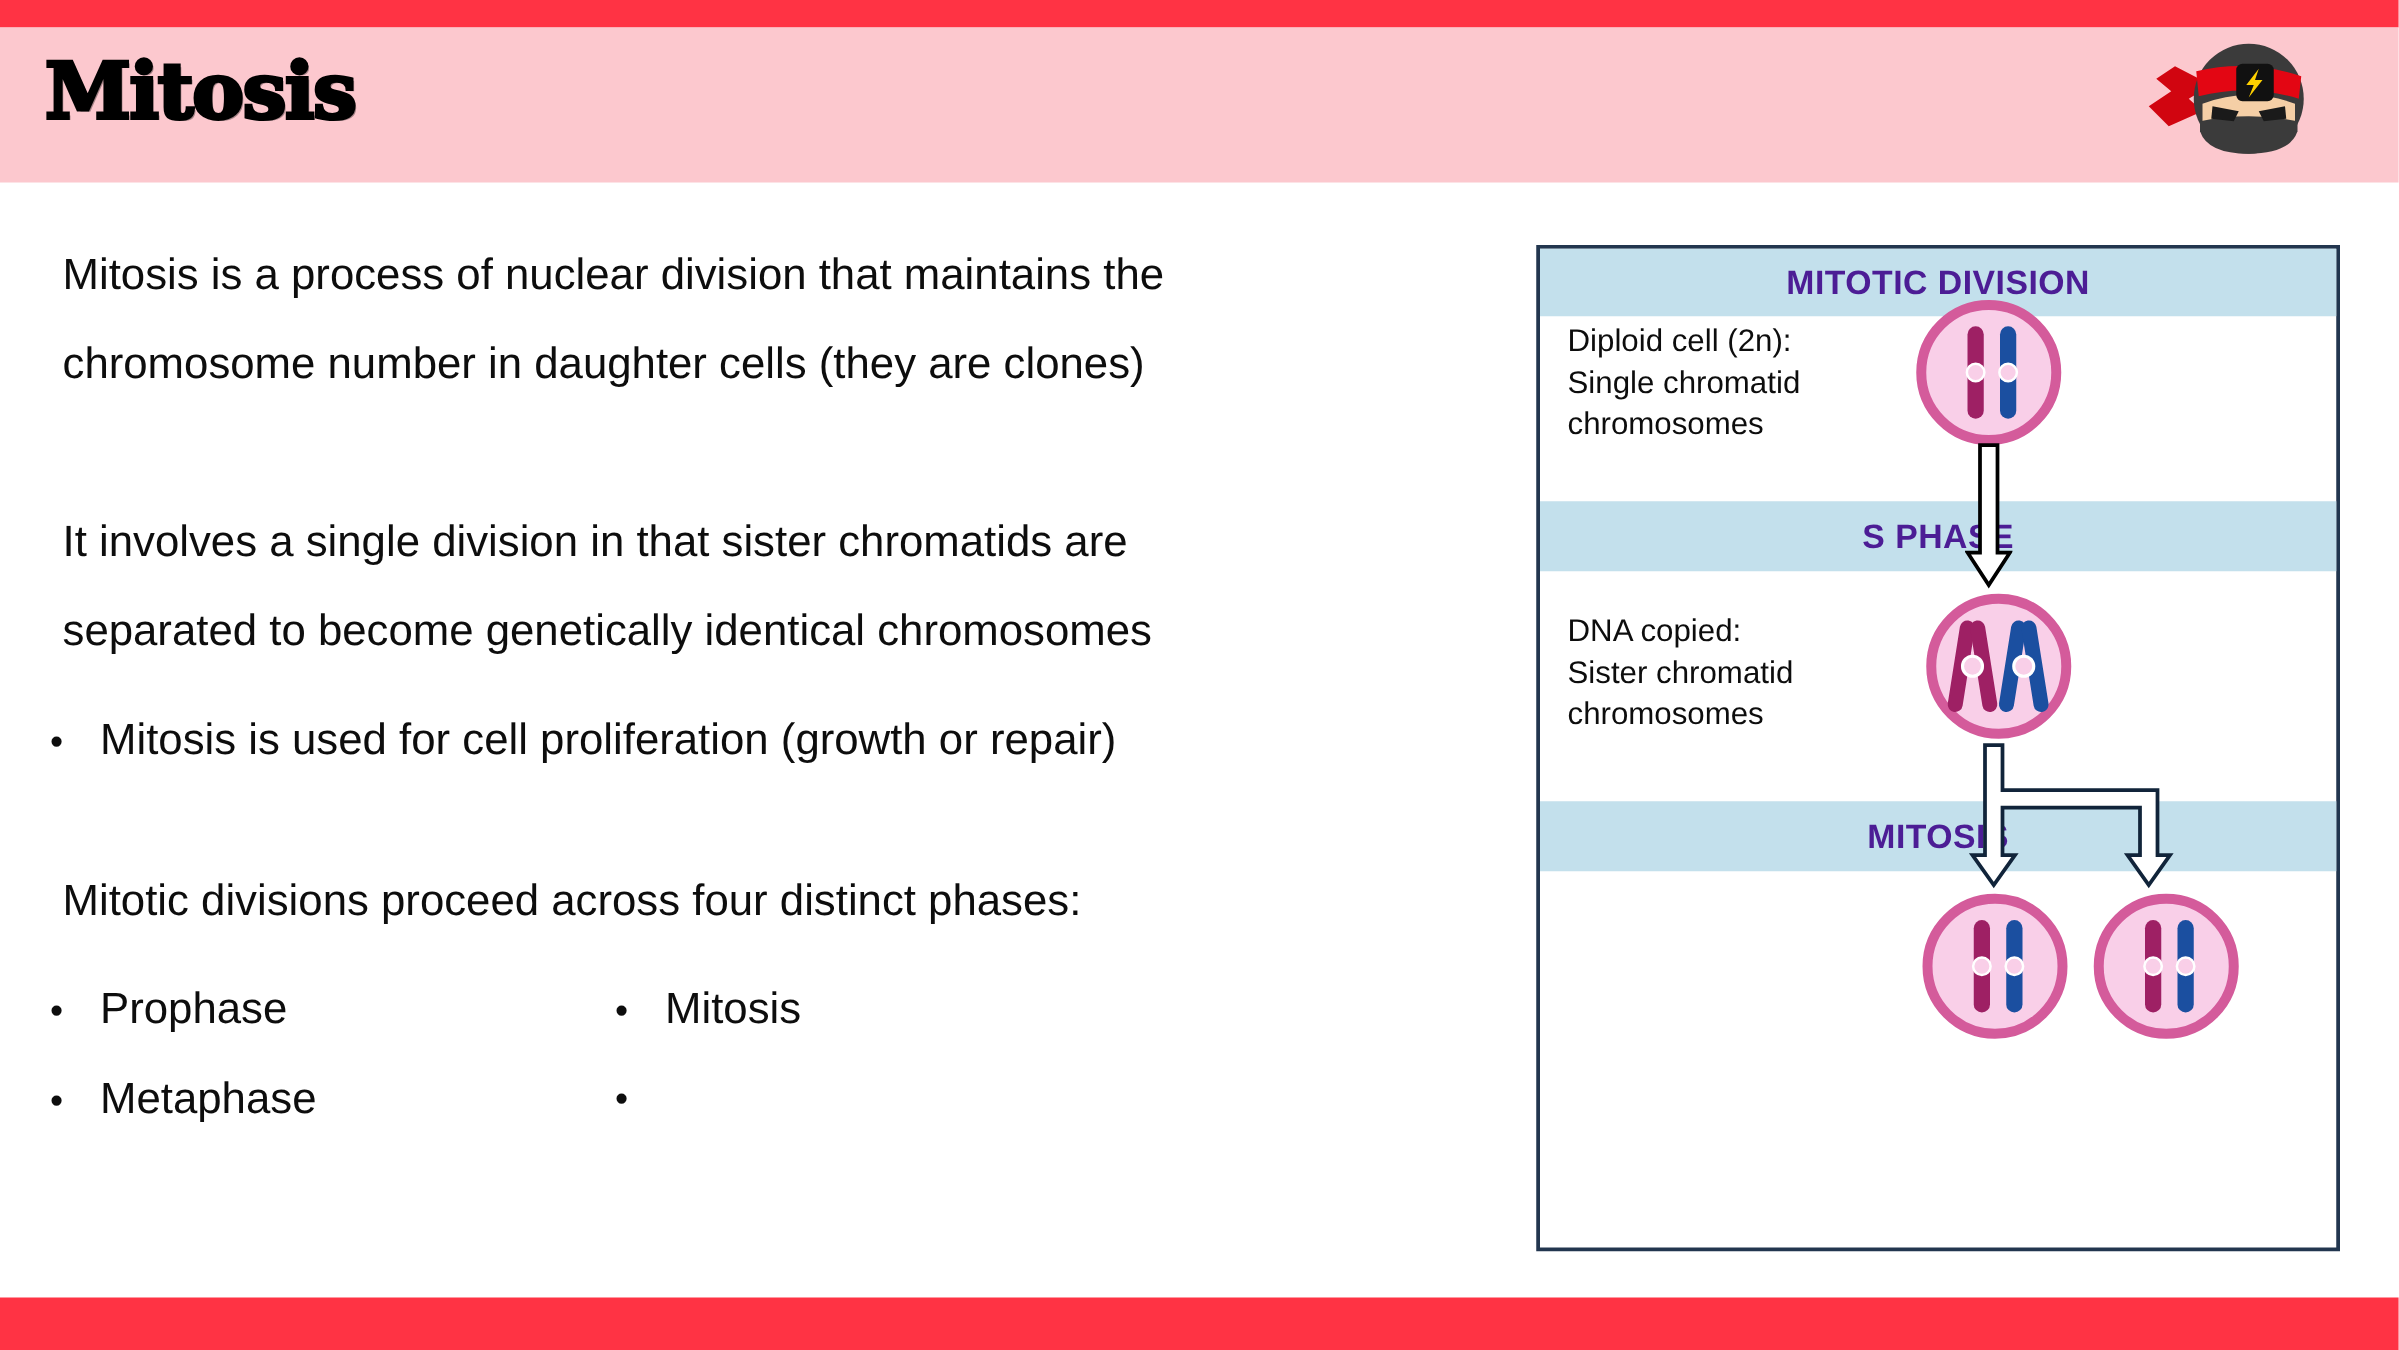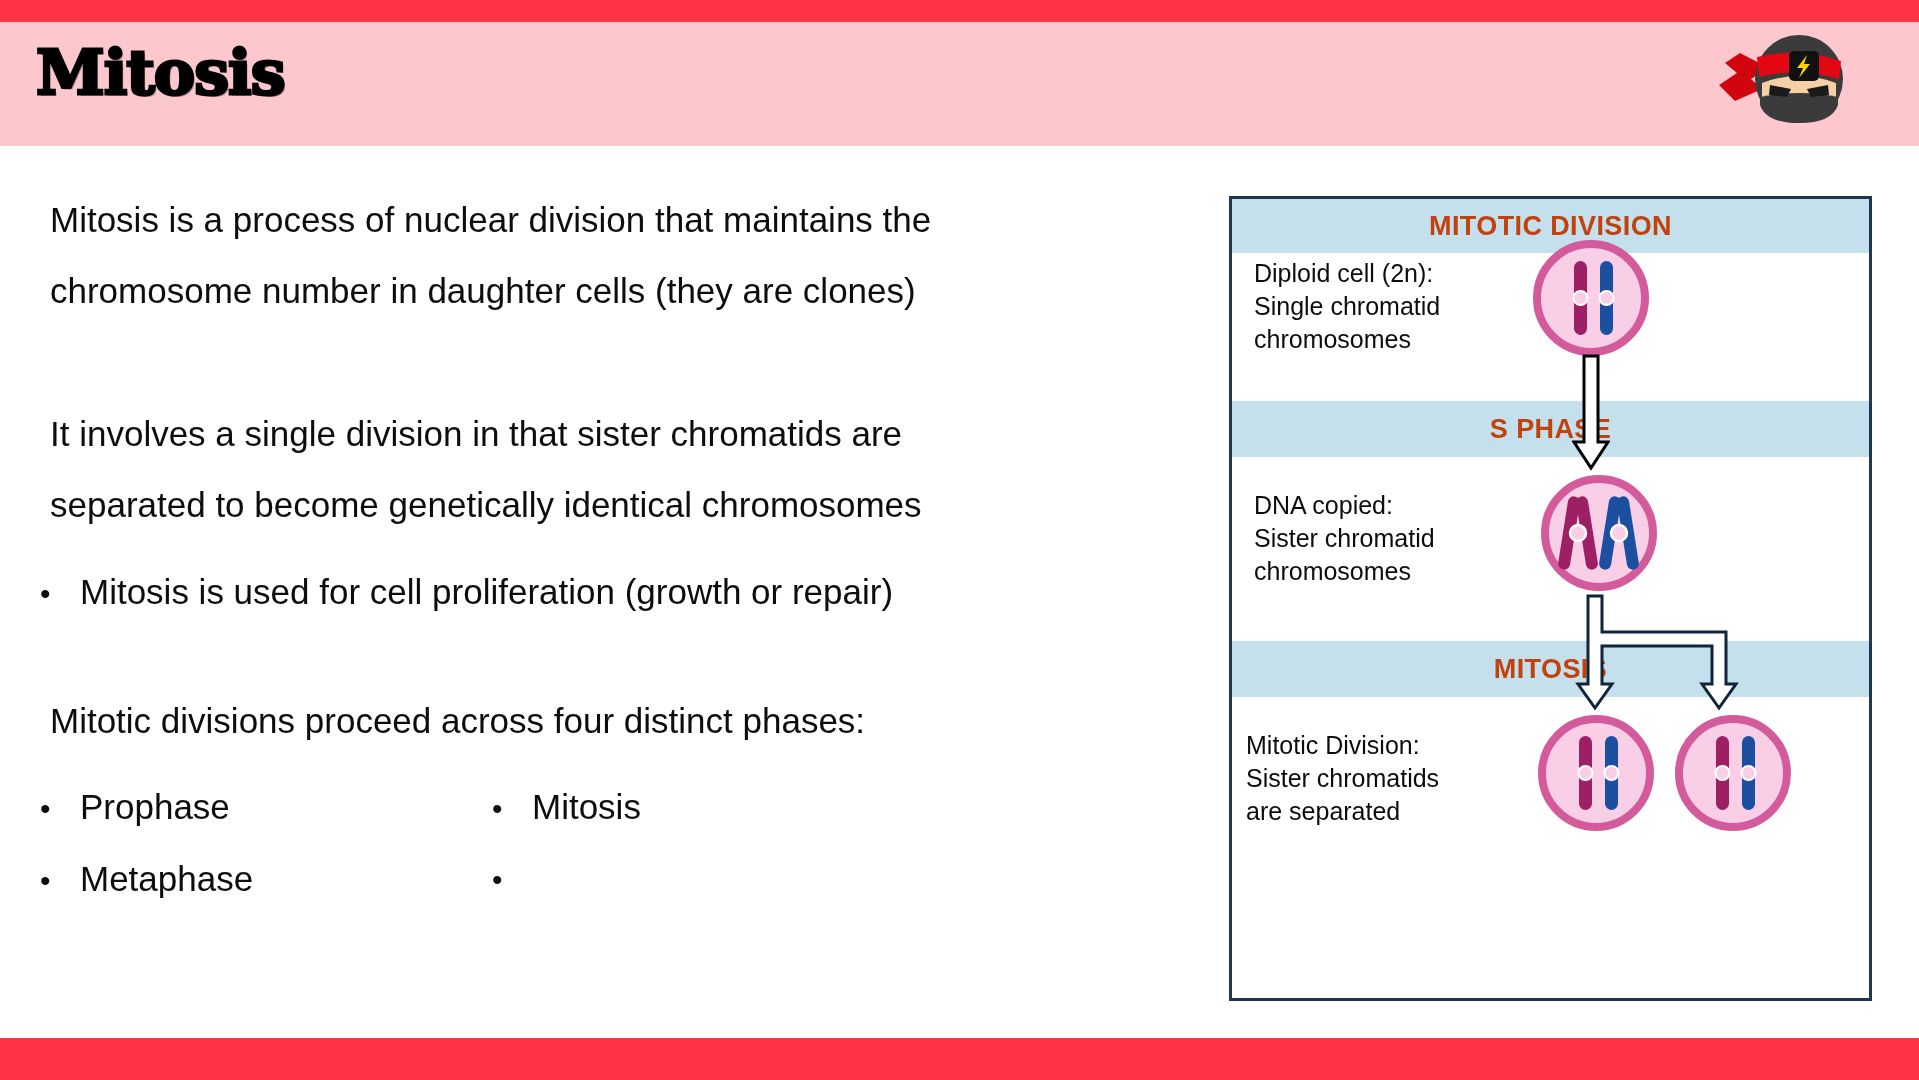--- a/index.html
+++ b/index.html
@@ -109,21 +109,21 @@
     width: 100%;
     background: #c3e0ec;
     display: flex;
     align-items: center;
     justify-content: center;
     box-sizing: border-box;
   }
   .band-blue .band-label {
     font-size: 27px;
     font-weight: bold;
-    color: #c2410c;
+    color: #4c1d95;
     letter-spacing: 0.4px;
   }
   #band-mitotic { top: 0; height: 54px; }
   #band-sphase  { top: 202px; height: 56px; }
   #band-mitosis { top: 442px; height: 56px; }
 
   .stage-caption {
     position: absolute;
     font-size: 25px;
     line-height: 33px;
@@ -223,21 +223,20 @@
   </div>
   <div class="band-blue" id="band-sphase">
     <span class="band-label">S PHASE</span>
   </div>
   <div class="band-blue" id="band-mitosis">
     <span class="band-label">MITOSIS</span>
   </div>
 
   <div class="stage-caption" id="cap-diploid">Diploid cell (2n):<br>Single chromatid<br>chromosomes</div>
   <div class="stage-caption" id="cap-dna">DNA copied:<br>Sister chromatid<br>chromosomes</div>
-  <div class="stage-caption" id="cap-mitotic">Mitotic Division:<br>Sister chromatids<br>are separated</div>
 
   <div class="cell-holder" id="cell-1">
     <svg viewBox="0 0 118 118" width="118" height="118" class="svg-block">
       <circle cx="59" cy="59" r="54" fill="#f9cfe8" stroke="#d45b9b" stroke-width="8"></circle>
       <rect x="42" y="22" width="13" height="74" rx="6.5" fill="#9e2064"></rect>
       <circle cx="48.5" cy="59" r="7" fill="#f9cfe8" stroke="#ffffff" stroke-width="2"></circle>
       <rect x="68" y="22" width="13" height="74" rx="6.5" fill="#1b4fa0"></rect>
       <circle cx="74.5" cy="59" r="7" fill="#f9cfe8" stroke="#ffffff" stroke-width="2"></circle>
     </svg>
   </div>

